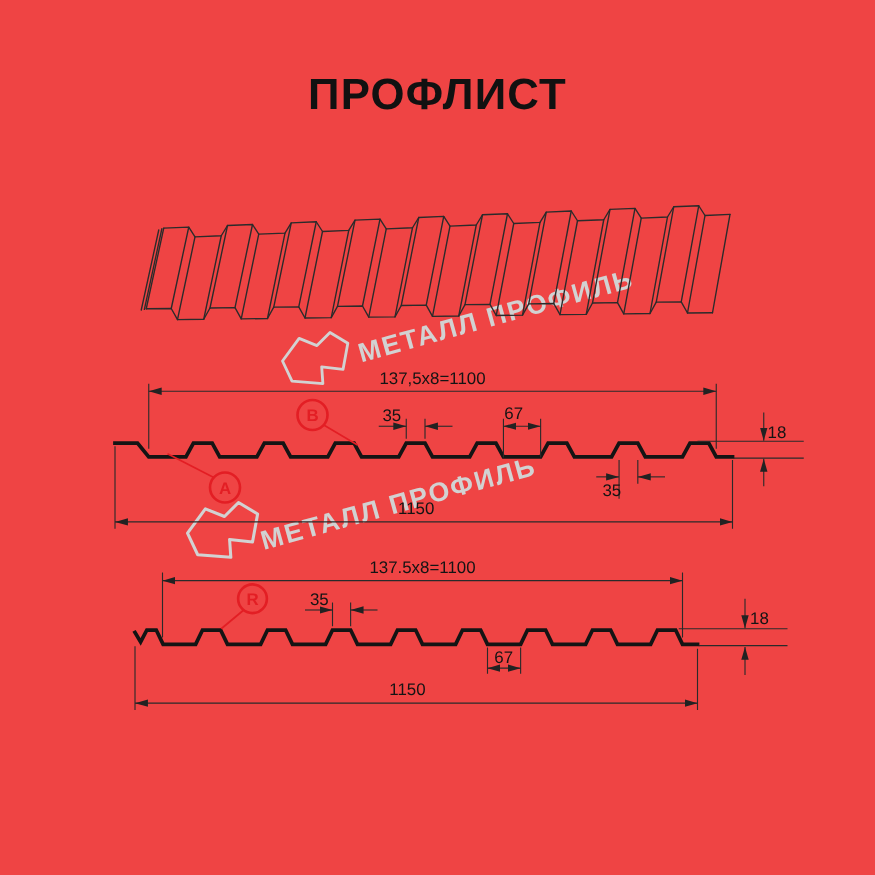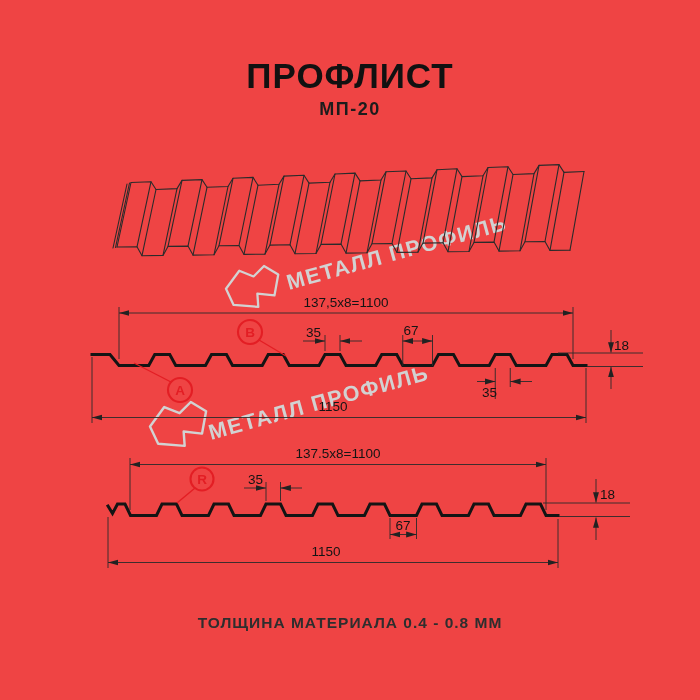--- a/index.html
+++ b/index.html
@@ -23,21 +23,20 @@
           fill:#e31e24;text-anchor:middle;}
   .wmtxt{font-family:"Liberation Sans",sans-serif;font-weight:700;font-size:21.5px;
          fill:#d2d2d2;letter-spacing:1.5px;}
   .wmlogo{stroke:#d2d2d2;stroke-width:2.4;fill:none;stroke-linejoin:round;}
 </style>
 </head>
 <body>
 
 <div id="page">
   <div class="title">ПРОФЛИСТ</div>
-  <div class="subtitle">МП-20</div>
 
   <svg width="700" height="700" viewBox="0 0 700 700">
     <defs>
       <marker id="arw" viewBox="0 0 12 8" refX="11.5" refY="4" markerWidth="12" markerHeight="8" orient="auto-start-reverse">
         <path d="M0,0.7 L11.5,4 L0,7.3 Z" fill="#222"></path>
       </marker>
     </defs>
 
     <g>
       <polygon class="wmlogo" transform="translate(226,266) scale(0.95)" points="0,24 14,5 29,11 40,0 55,9 51,31 33,29 34,43 8,41"></polygon>
@@ -193,14 +192,13 @@
       </g>
 
       <g>
         <path class="redln" d="M195,488 L177,503"></path>
         <circle class="redc" cx="202" cy="479" r="11.5"></circle>
         <text class="redtxt" x="202" y="484">R</text>
       </g>
     </g>
   </svg>
 
-  <div class="footer">ТОЛЩИНА МАТЕРИАЛА 0.4 - 0.8 ММ</div>
 </div>
 
 </body></html>

